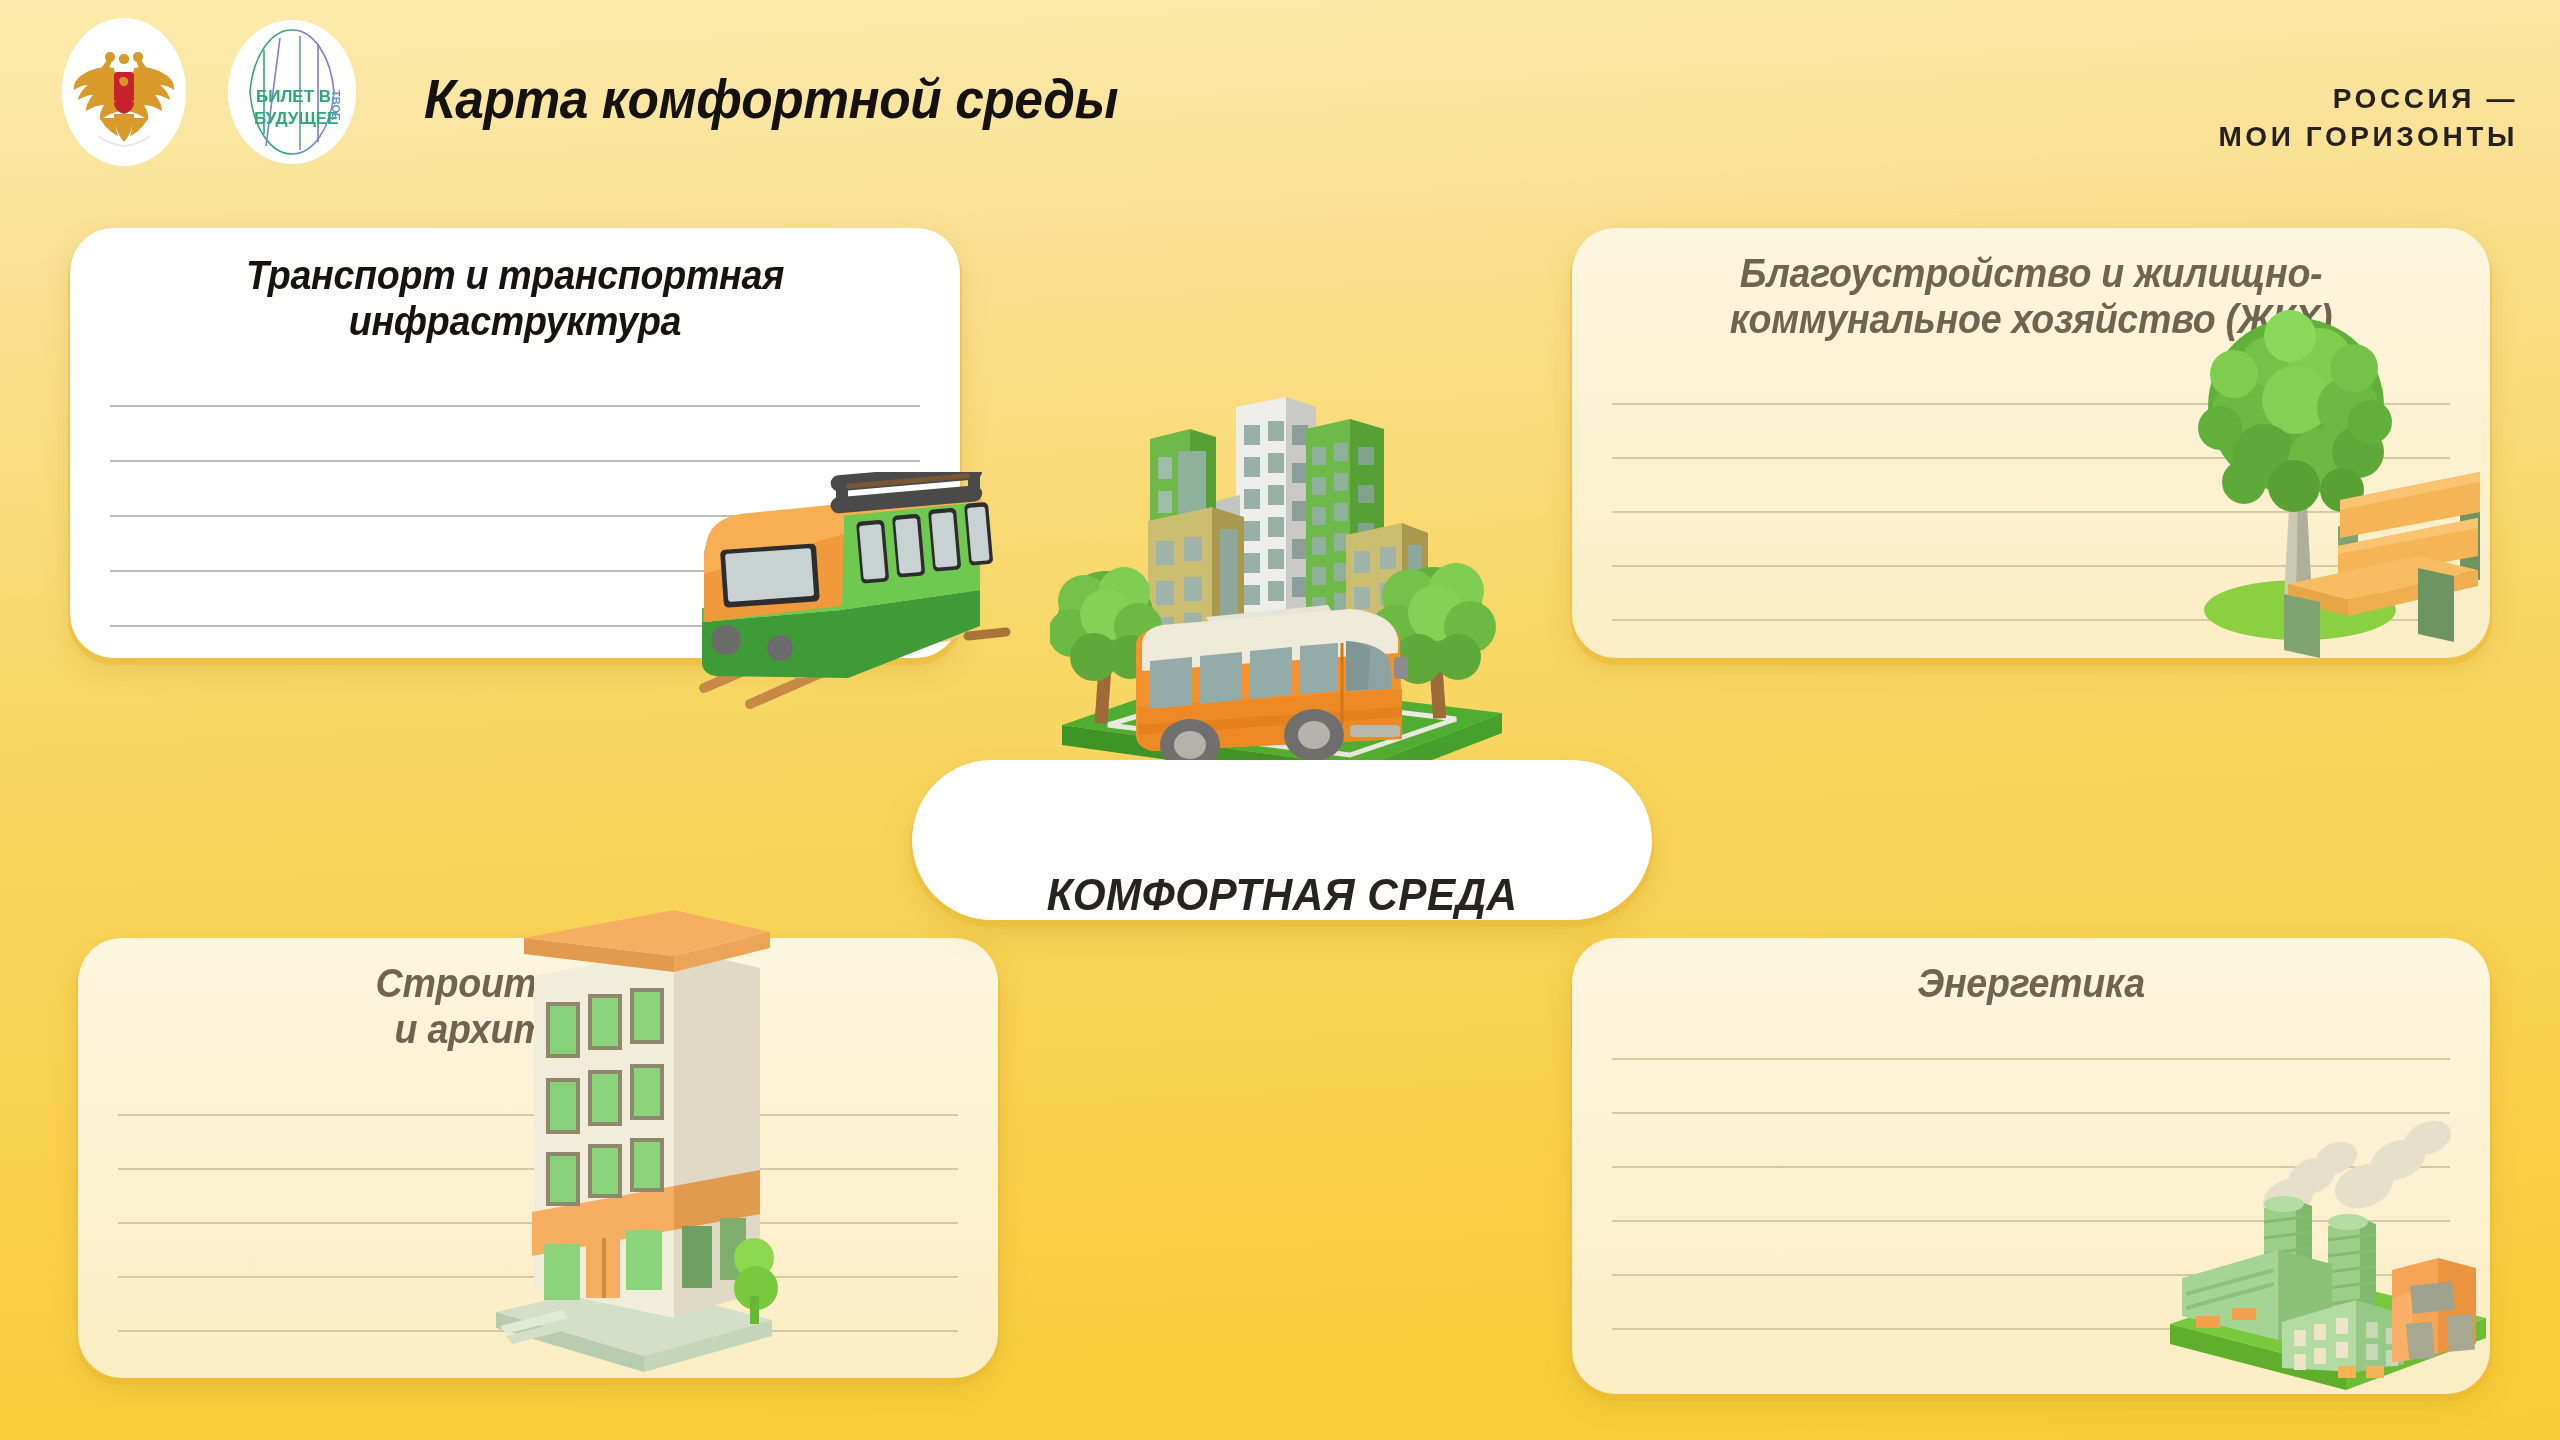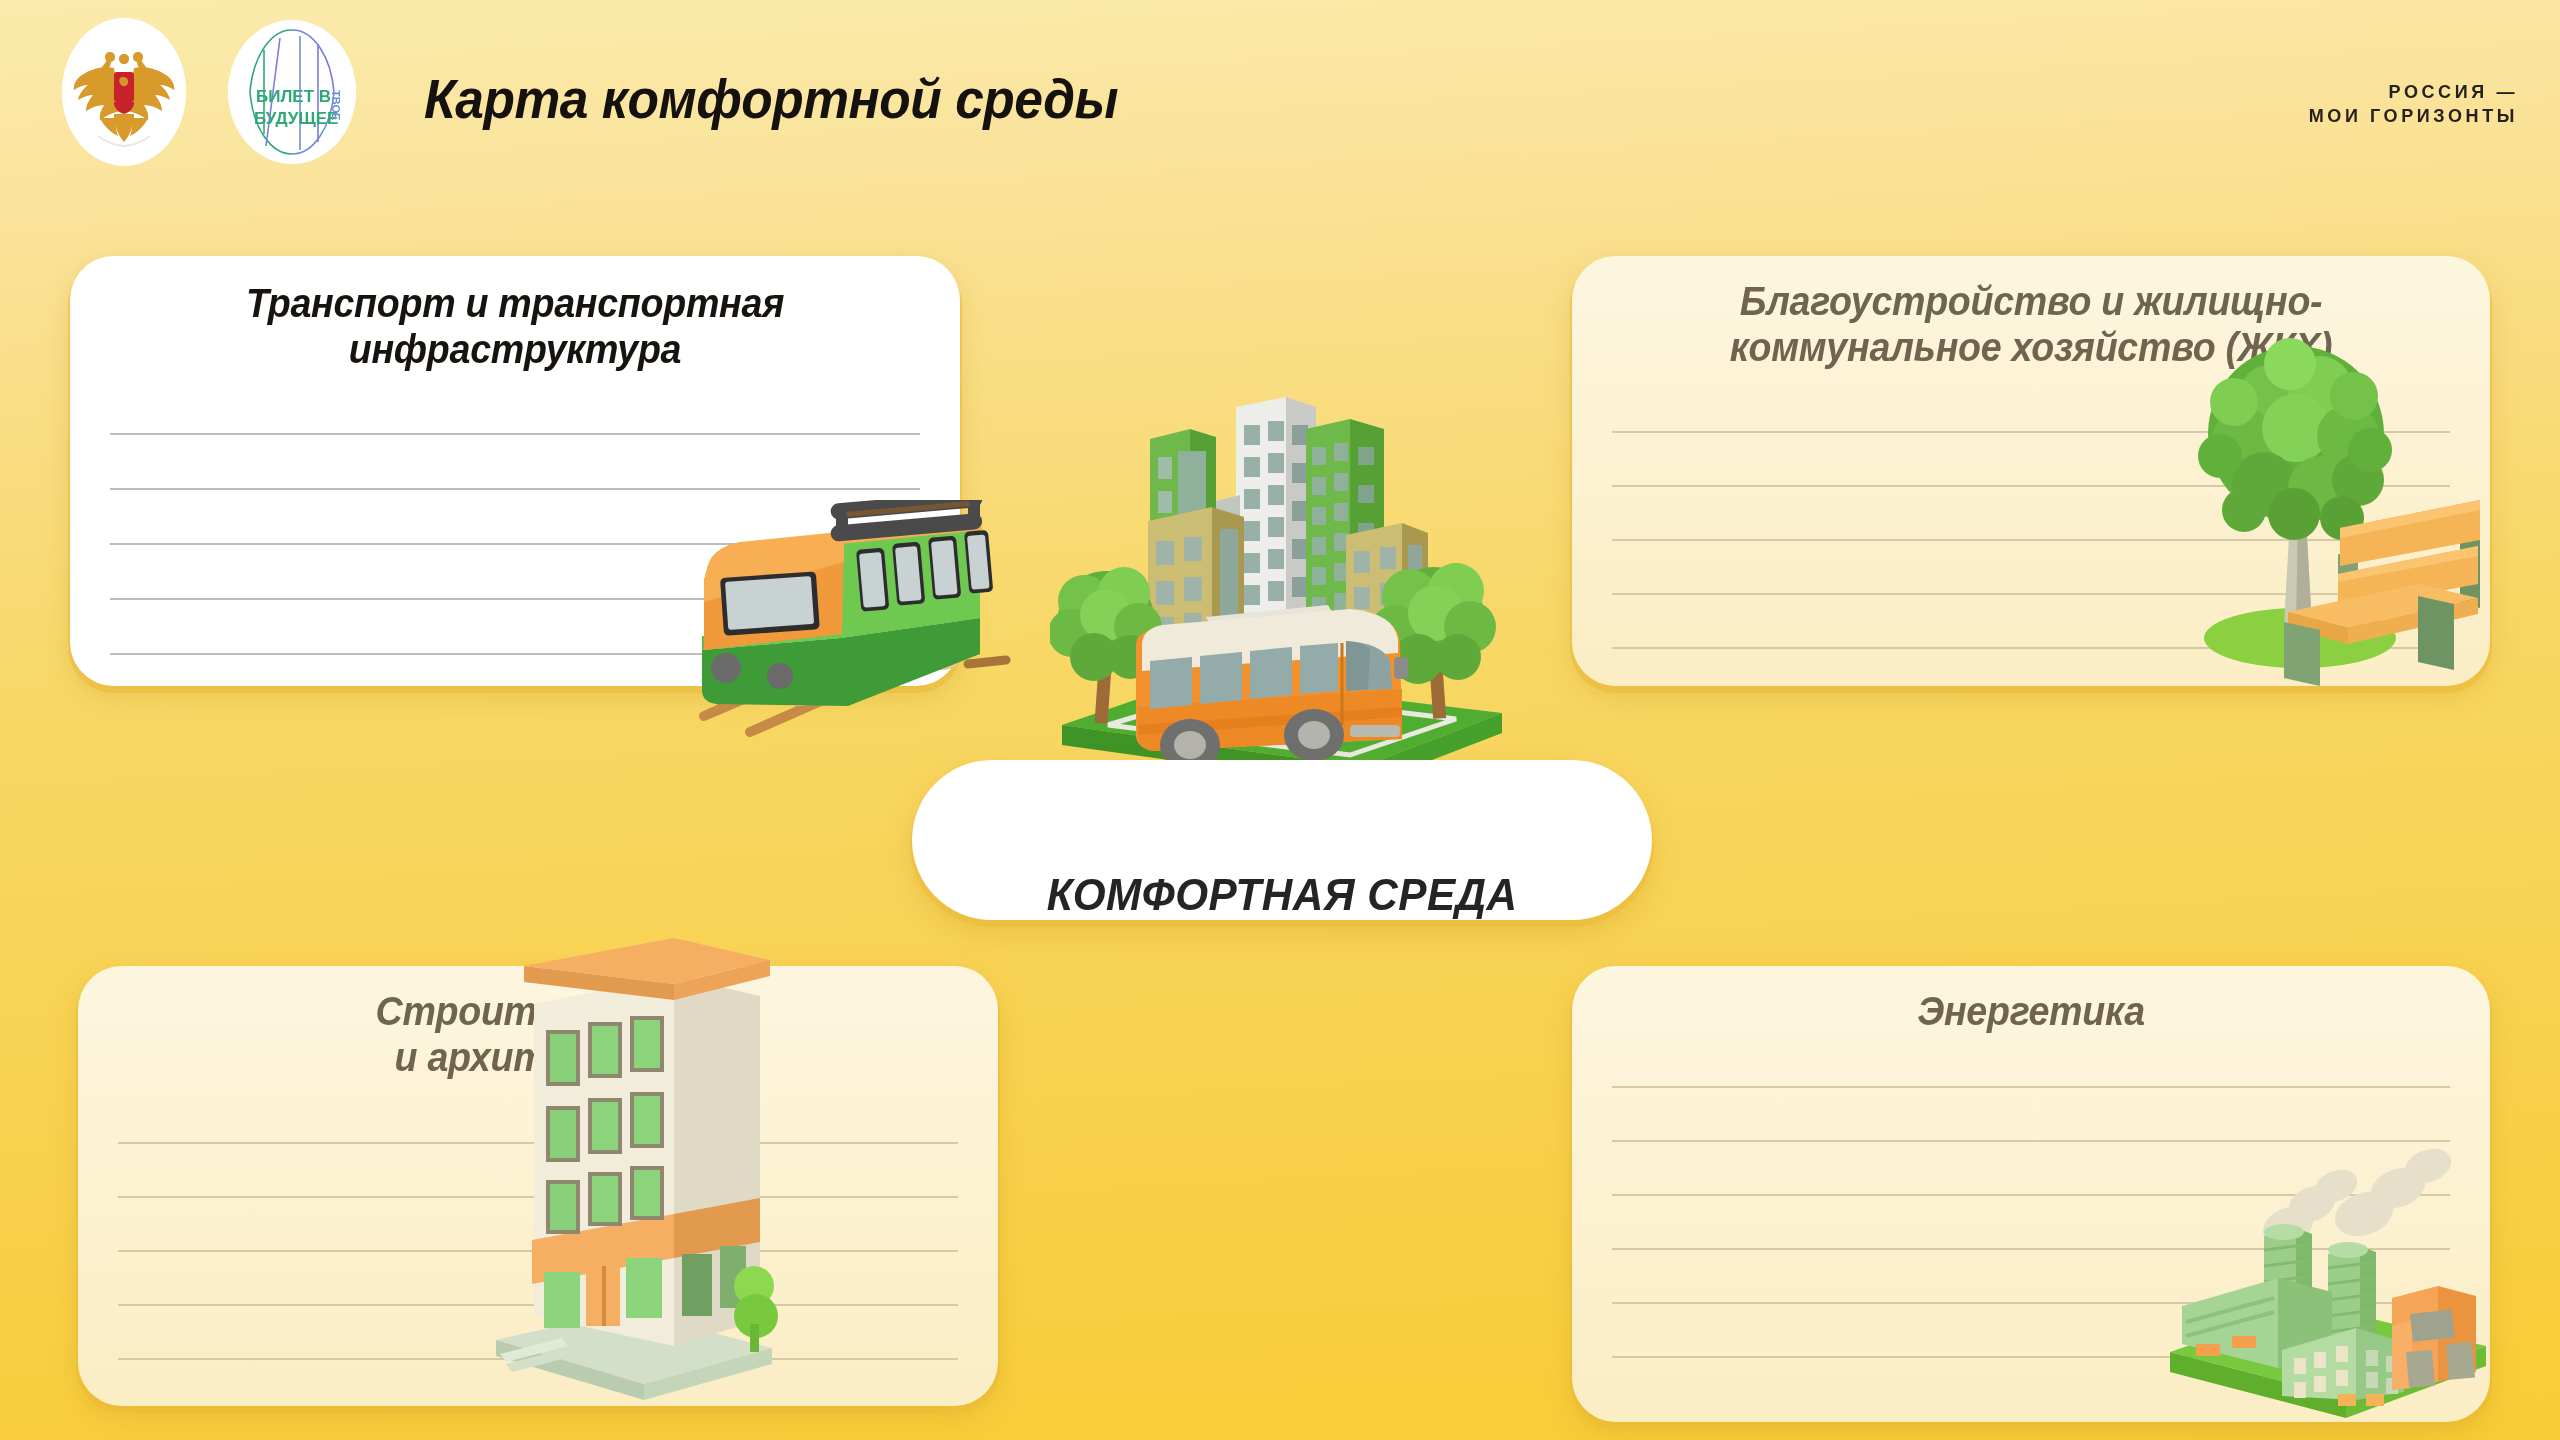--- a/index.html
+++ b/index.html
@@ -55,35 +55,34 @@
     white-space: nowrap;
     font-stretch: condensed;
     transform: scaleX(0.92);
     transform-origin: left center;
   }
   #brand-block {
     position: absolute;
     right: 42px;
     top: 80px;
     text-align: right;
-    font-size: 18px;
+    font-size: 28px;
     font-weight: 700;
     letter-spacing: 3.6px;
     line-height: 1.34;
     color: #26211c;
   }
   
   .card {
     position: absolute;
     border-radius: 44px;
     box-sizing: border-box;
     box-shadow: 0 5px 0 2px rgba(236,186,54,0.55),
                 0 10px 26px rgba(190,140,20,0.26);
     overflow: visible;
-    margin-top: 28px;
   }
   .card-inner {
     position: absolute;
     inset: 0;
     border-radius: 44px;
     overflow: hidden;
   }
   .card.white  { background: #ffffff; }
   .card.cream  { background: linear-gradient(180deg,#FDF6DF 0%, #FCF1D0 55%, #FBEDC4 100%); }
 

